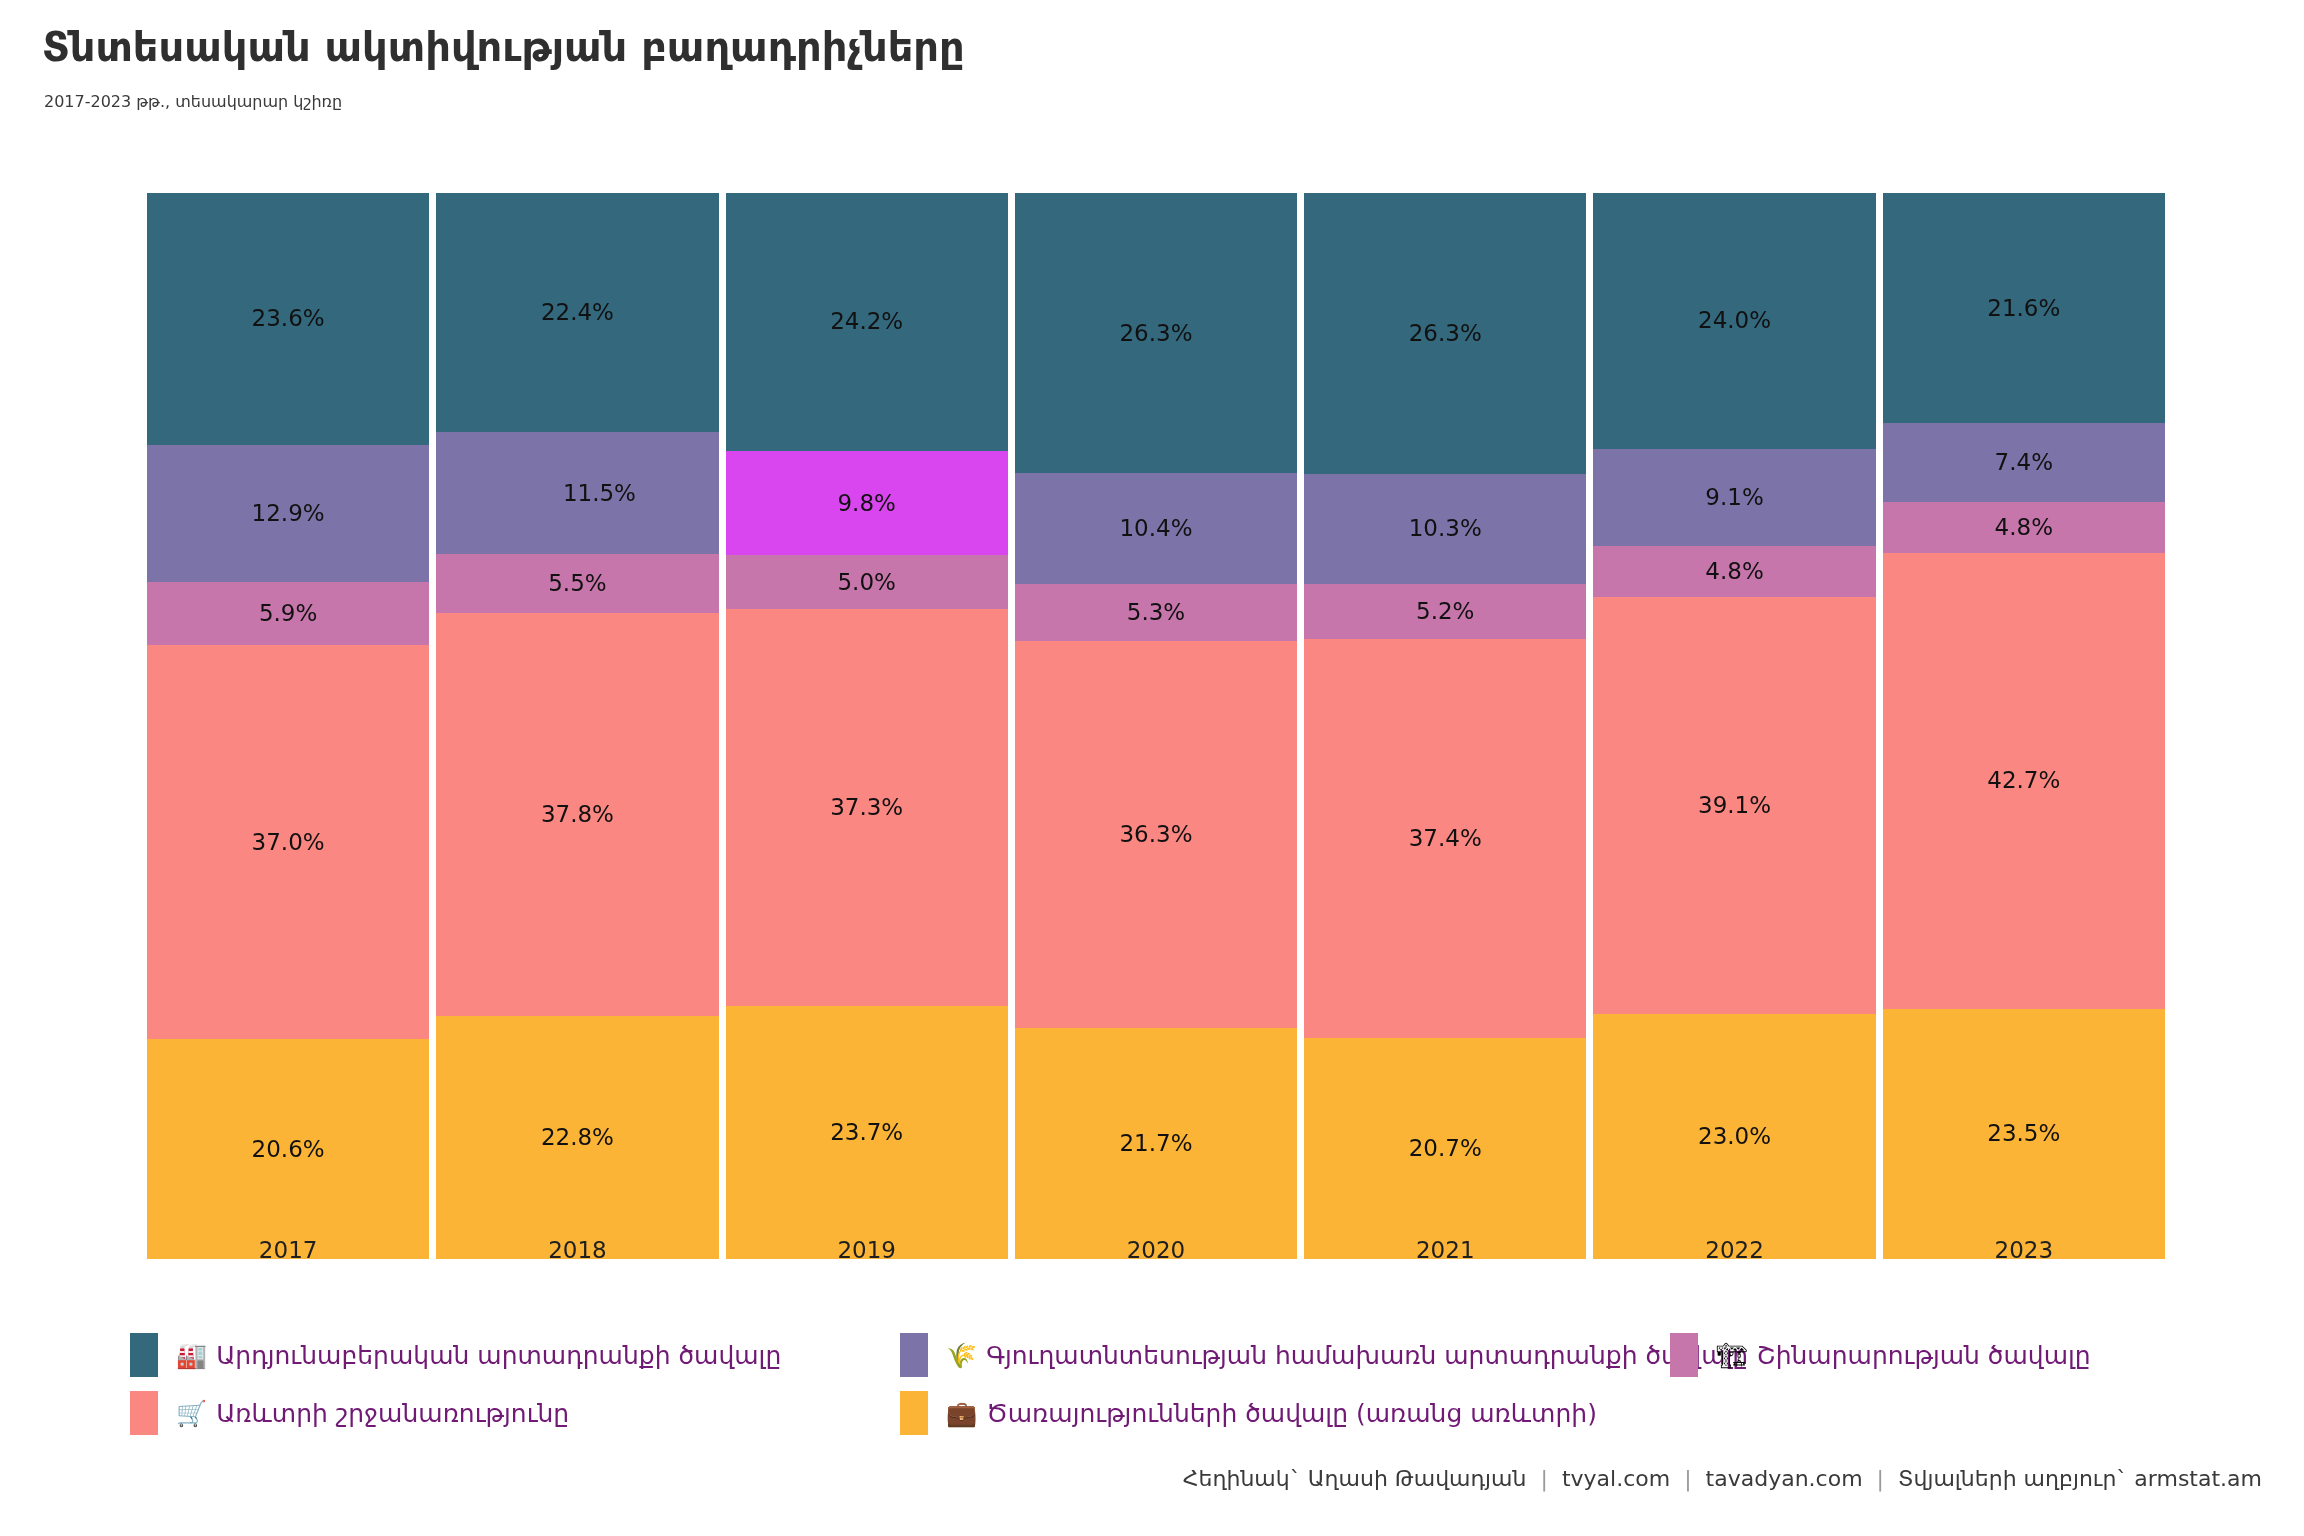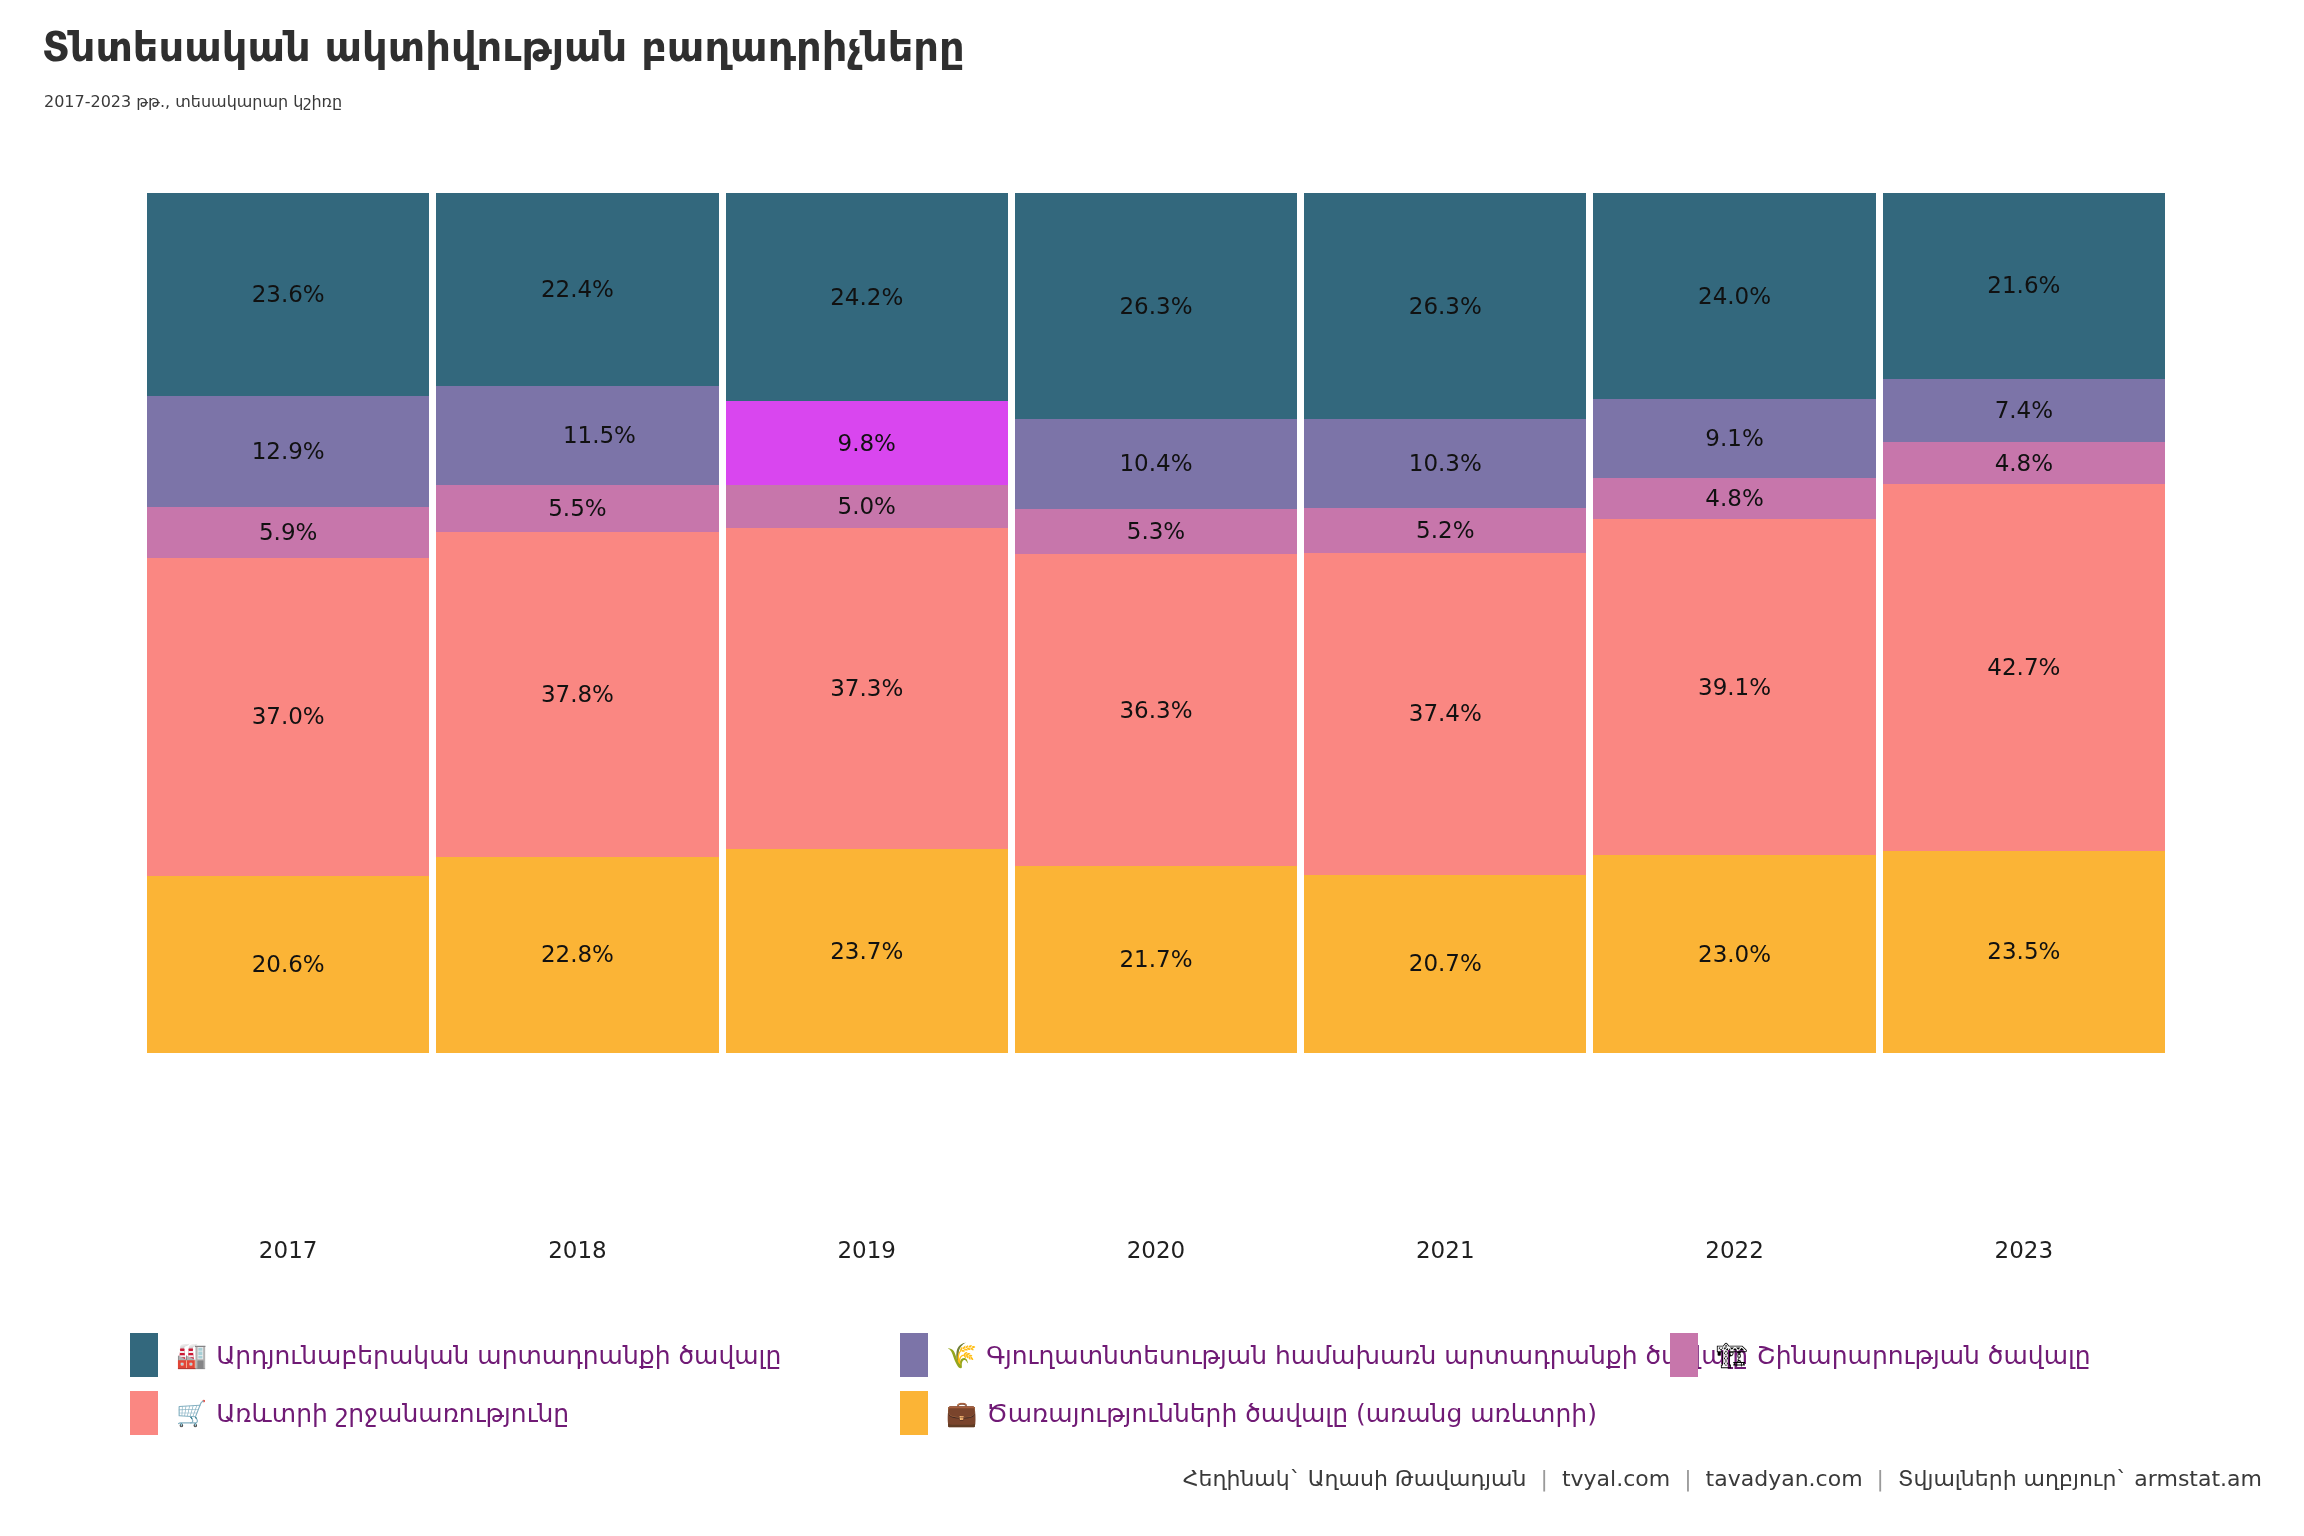--- a/index.html
+++ b/index.html
@@ -31,24 +31,23 @@
     font-size: 16px;
     font-weight: normal;
     color: #3a3a3a;
     white-space: nowrap;
   }
 
   
   .plot {
     position: absolute;
     left: 147px; top: 193px;
-    width: 2018px; height: 860px;
+    width: 2018px; height: 1066px;
     display: flex;
     gap: 7px;
-    justify-content: flex-end;
   }
   .bar-col {
     position: relative;
     flex: 1 1 0;
     display: flex;
     flex-direction: column;
     height: 100%;
   }
   .seg {
     position: relative;

